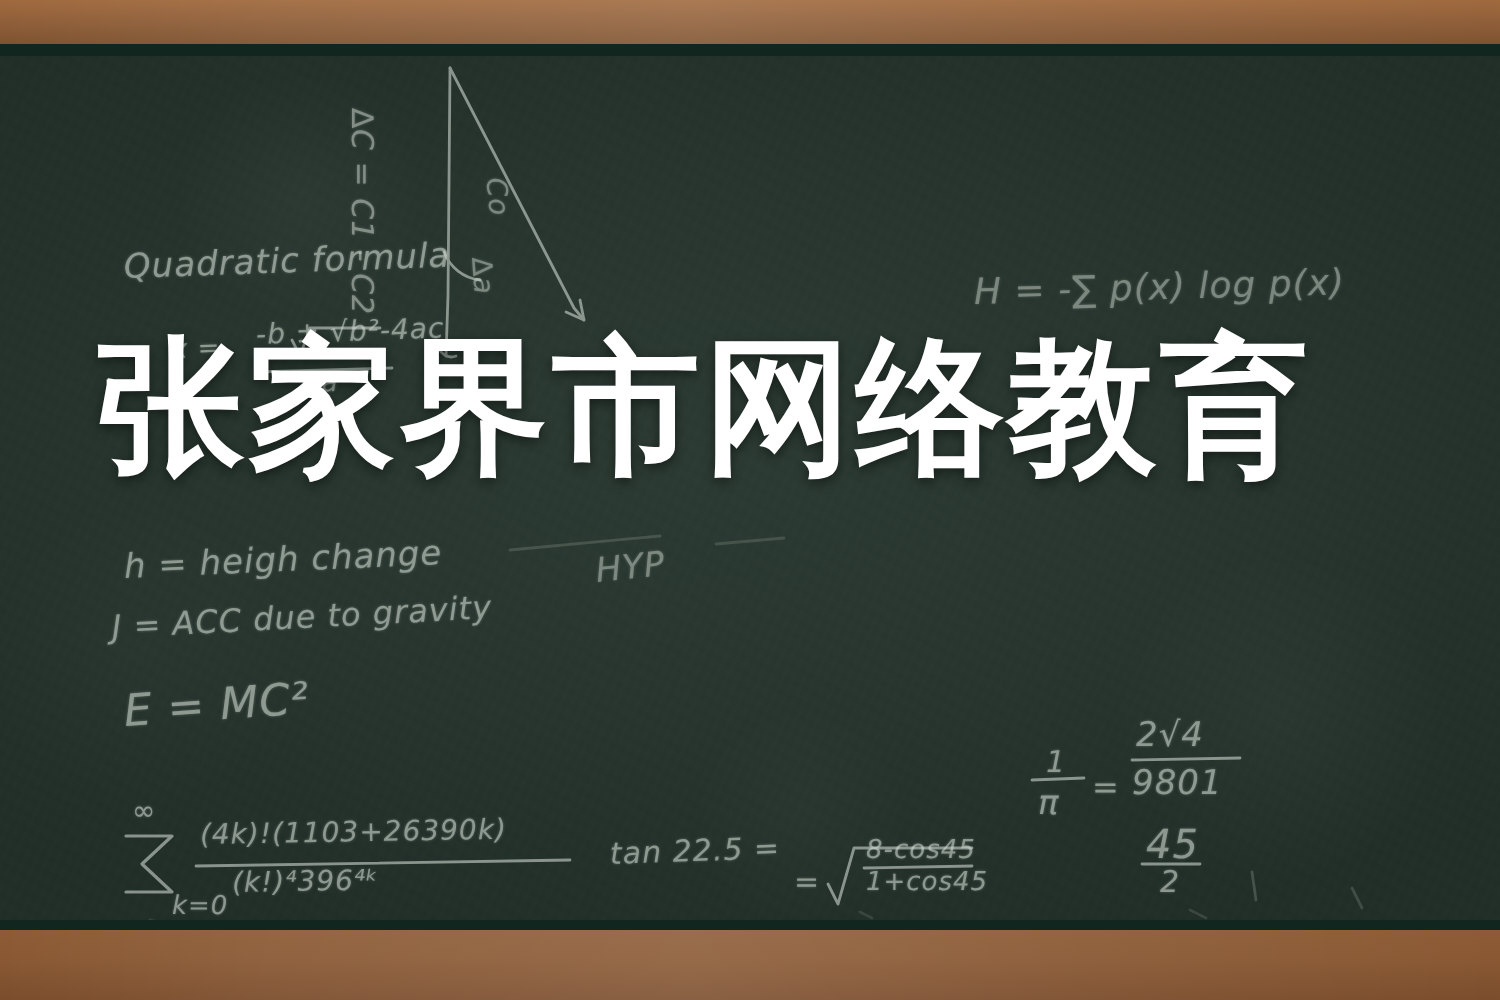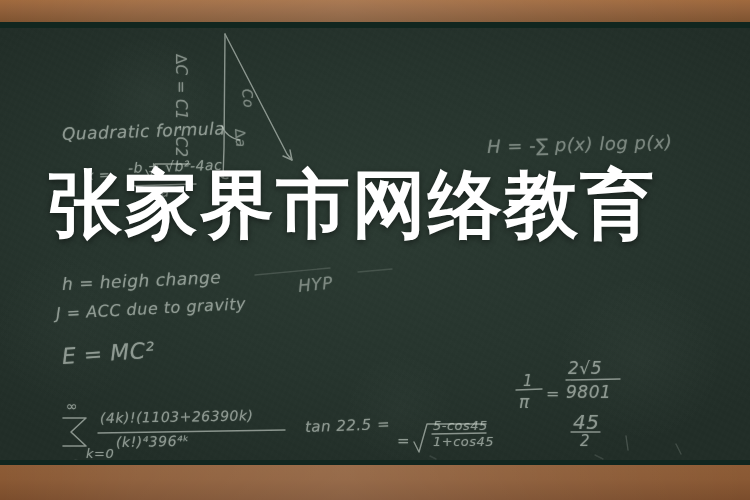--- a/index.html
+++ b/index.html
@@ -223,34 +223,34 @@
 
       <div class="chalk hand" style="left:190px; top:26px; font-size:15px; transform:rotate(90deg); transform-origin:left top; opacity:.55;">∆C = C1 - C2</div>
 
       <div class="chalk hand" style="left:255px; top:60px; font-size:14px; transform:rotate(84deg); transform-origin:left top; opacity:.5;">Co</div>
 
       <div class="chalk hand" style="left:248px; top:100px; font-size:14px; transform:rotate(86deg); transform-origin:left top; opacity:.5;">∆a</div>
 
       <div class="chalk hand" style="left:523px; top:344px; font-size:15px;">1</div>
       <div class="chalk hand" style="left:519px; top:364px; font-size:17px;">π</div>
       <div class="chalk hand" style="left:546px; top:356px; font-size:16px;">=</div>
-      <div class="chalk hand" style="left:568px; top:330px; font-size:17px;">2√5</div>
+      <div class="chalk hand" style="left:568px; top:330px; font-size:17px;">2√4</div>
       <div class="chalk hand" style="left:566px; top:354px; font-size:17px;text-align:center;">9801</div>
 
       <div class="chalk hand" style="left:66px; top:370px; font-size:14px;">∞</div>
       <div class="chalk hand" style="left:86px; top:418px; font-size:13px;">k=0</div>
       <div class="chalk hand" style="left:100px; top:382px; font-size:14px; transform:rotate(-1deg);">(4k)!(1103+26390k)</div>
       <div class="chalk hand" style="left:116px; top:406px; font-size:14px; transform:rotate(-1deg);">(k!)⁴396⁴ᵏ</div>
 
       <div class="chalk hand" style="left:305px; top:390px; font-size:15px; transform:rotate(-2deg);">tan 22.5 = </div>
       <div class="chalk hand" style="left:573px; top:382px; font-size:20px;">45</div>
       <div class="chalk hand" style="left:580px; top:404px; font-size:15px;">2</div>
 
       <div class="chalk hand" style="left:397px; top:404px; font-size:15px;">=</div>
-      <div class="chalk hand" style="left:433px; top:390px; font-size:13px;">5-cos45</div>
+      <div class="chalk hand" style="left:433px; top:390px; font-size:13px;">8-cos45</div>
       <div class="chalk hand" style="left:433px; top:406px; font-size:13px;text-align:center;">1+cos45</div>
     </div>
   </div>
 
   <div class="headline">
     <span class="line1">张家界市网络教育</span>
   </div>
 
   <div class="rail-edge bottom"></div>
   <div class="frame-rail bottom">

